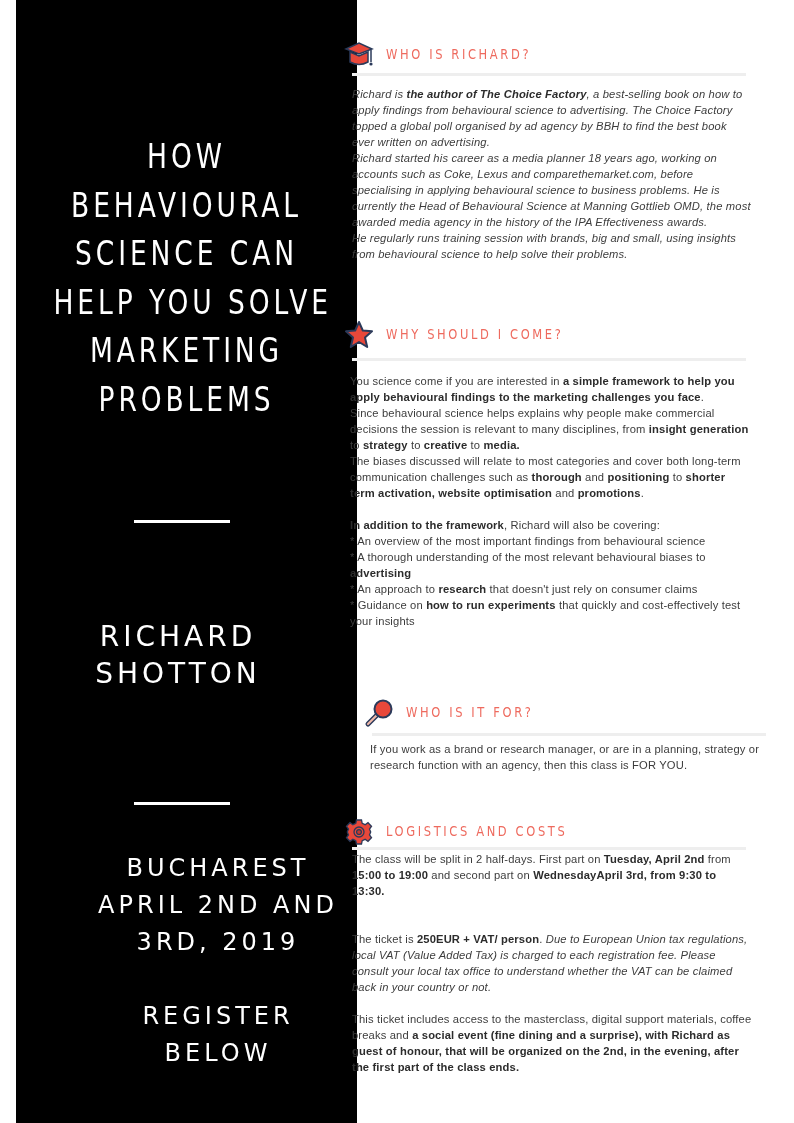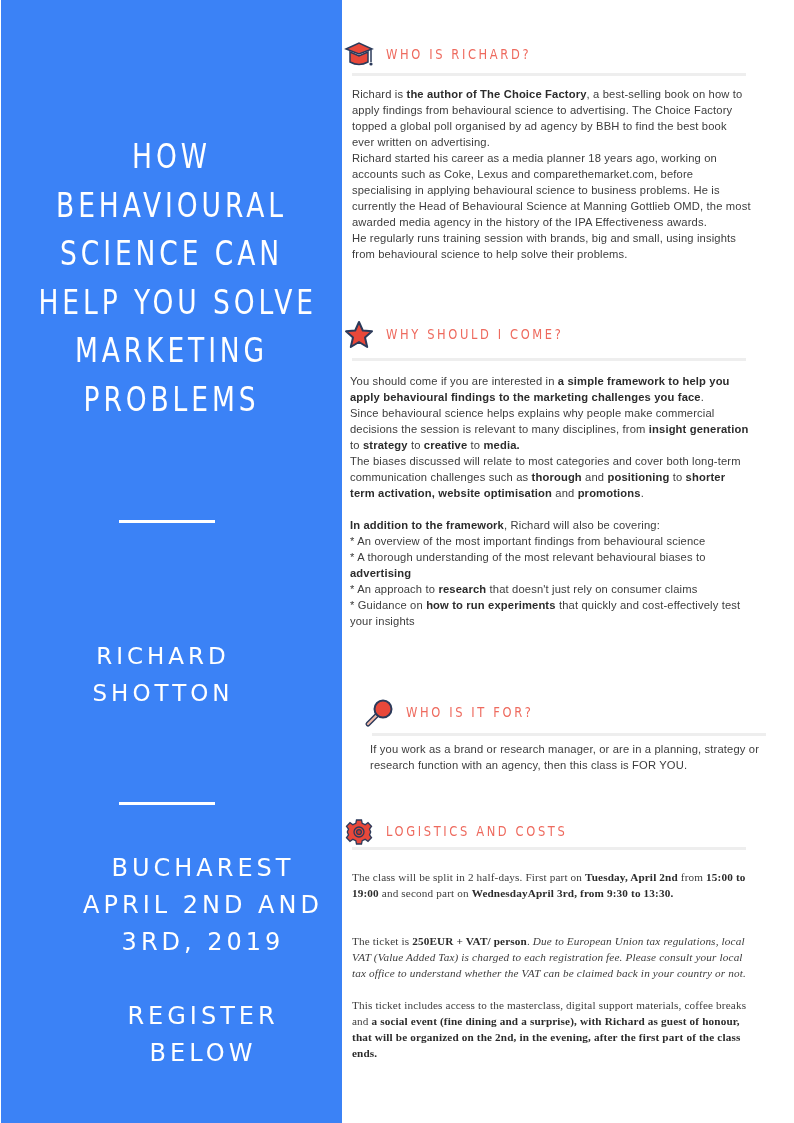--- a/index.html
+++ b/index.html
@@ -2,40 +2,39 @@
 <html><head>
   <meta charset="utf-8">
   <style>
     html, body { margin: 0; padding: 0; }
     body {
       width: 794px; height: 1123px; position: relative; overflow: hidden;
       background: #ffffff;
       font-family: "Liberation Sans", sans-serif;
     }
     .left {
-      position: absolute; left: 1px; top: 0; width: 341px; height: 1123px;
-      background: #3b82f6; color: #ffffff; text-align: center;
+      position: absolute; left: 16px; top: 0; width: 341px; height: 1123px;
+      background: #000000; color: #ffffff; text-align: center;
     }
     .title {
       position: absolute; left: 0; top: 132px; width: 341px;
       font-family: "DejaVu Sans", sans-serif;
       font-size: 34px; line-height: 48.5px; letter-spacing: 5px;
       font-weight: normal; transform: scaleX(0.78); transform-origin: center top;
     }
     .title div { white-space: nowrap; }
     .rule {
       position: absolute; width: 96px; height: 3px; background: #ffffff; left: 118px;
     }
     .rule1 { top: 520px; }
     .rule2 { top: 802px; }
     .speaker {
       position: absolute; left: 0; width: 324px; top: 618px;
-      font-family: "DejaVu Sans", sans-serif; font-size: 23px; line-height: 37px;
+      font-family: "DejaVu Sans", sans-serif; font-size: 28px; line-height: 37px;
       letter-spacing: 4px;
-      margin-top: 20px;
     }
     .event {
       position: absolute; left: 0; width: 404px; top: 850px;
       font-family: "DejaVu Sans", sans-serif; font-size: 24px; line-height: 37px;
       letter-spacing: 4px;
     }
     .event .gap { height: 37px; }
     .section {
       position: absolute; left: 344px; width: 402px;
     }
@@ -97,39 +96,39 @@
       <svg width="30" height="30" viewBox="0 0 30 30">
         <polygon points="2,9 15,3 28,9 15,14" fill="#e8483a" stroke="#2b3a5a" stroke-width="1.5"></polygon>
         <path d="M6,12 L6,22 Q15,27 24,22 L24,12 L15,16 Z" fill="#e8483a" stroke="#2b3a5a" stroke-width="1.5"></path>
         <line x1="27" y1="10" x2="27" y2="22" stroke="#2b3a5a" stroke-width="1.5"></line>
         <circle cx="27" cy="24" r="1.6" fill="#2b3a5a"></circle>
       </svg>
     </span>
     <span class="sec-title">WHO IS RICHARD?</span>
   </div>
   <div class="sec-line" style="top:33px;"></div>
-  <div class="body-text" style="top:46px;">
+  <div class="body-text" style="top:46px;font-style:italic;">
     <p><span>Richard is </span><b>the author of The Choice Factory</b><span>, a best-selling book on how to apply findings from behavioural science to advertising. The Choice Factory topped a global poll organised by ad agency by BBH to find the best book ever written on advertising.</span></p>
     <p>Richard started his career as a media planner 18 years ago, working on accounts such as Coke, Lexus and comparethemarket.com, before specialising in applying behavioural science to business problems. He is currently the Head of Behavioural Science at Manning Gottlieb OMD, the most awarded media agency in the history of the IPA Effectiveness awards.</p>
     <p>He regularly runs training session with brands, big and small, using insights from behavioural science to help solve their problems.</p>
   </div>
 </div>
 
 <div class="section" style="top:320px;">
   <div class="sec-head">
     <span class="sec-icon">
       <svg width="30" height="30" viewBox="0 0 30 30">
         <polygon points="15,2 18.8,10.5 28,11.3 21,17.5 23.2,27 15,22 6.8,27 9,17.5 2,11.3 11.2,10.5" fill="#e8483a" stroke="#2b3a5a" stroke-width="2" stroke-linejoin="round"></polygon>
       </svg>
     </span>
     <span class="sec-title">WHY SHOULD I COME?</span>
   </div>
   <div class="sec-line" style="top:38px;"></div>
   <div class="body-text" style="top:53px; left:6px;">
-    <p><span>You should come if you are interested in </span><b>a simple framework to help you apply behavioural findings to the marketing challenges you face</b><span>.</span></p>
+    <p><span>You science come if you are interested in </span><b>a simple framework to help you apply behavioural findings to the marketing challenges you face</b><span>.</span></p>
     <p><span>Since behavioural science helps explains why people make commercial decisions the session is relevant to many disciplines, from </span><b>insight generation</b><span> to </span><b>strategy</b><span> to </span><b>creative</b><span> to </span><b>media.</b></p>
     <p><span>The biases discussed will relate to most categories and cover both long-term communication challenges such as </span><b>thorough</b><span> and </span><b>positioning</b><span> to </span><b>shorter term activation, website optimisation</b><span> and </span><b>promotions</b><span>.</span></p>
     <div class="blank"></div>
     <p><b>In addition to the framework</b><span>, Richard will also be covering:</span></p>
     <p><span>* An overview of the most important findings from behavioural science</span></p>
     <p><span>* A  thorough understanding of the most relevant behavioural biases to </span><b>advertising</b></p>
     <p><span>* An approach to </span><b>research</b><span> that doesn't just rely on consumer claims</span></p>
     <p><span>* Guidance on </span><b>how to run experiments</b><span> that quickly and cost-effectively test your insights</span></p>
   </div>
 </div>
@@ -158,21 +157,21 @@
         <g transform="translate(15,15)" fill="#e8483a" stroke="#2b3a5a" stroke-width="1.3">
           <path d="M-2.5,-12 L2.5,-12 L3.2,-8.6 L6.1,-7.3 L9,-9.3 L12.5,-5.8 L10.5,-3 L11.7,0 L10.5,3 L12.5,5.8 L9,9.3 L6.1,7.3 L3.2,8.6 L2.5,12 L-2.5,12 L-3.2,8.6 L-6.1,7.3 L-9,9.3 L-12.5,5.8 L-10.5,3 L-11.7,0 L-10.5,-3 L-12.5,-5.8 L-9,-9.3 L-6.1,-7.3 L-3.2,-8.6 Z"></path>
           <circle r="5" fill="#e8483a"></circle>
           <circle r="2.4" fill="#c73a2e"></circle>
         </g>
       </svg>
     </span>
     <span class="sec-title">LOGISTICS AND COSTS</span>
   </div>
   <div class="sec-line" style="top:30px;"></div>
-  <div class="body-text" style="top:52px;font-family:Liberation Serif, serif;">
+  <div class="body-text" style="top:34px;">
     <p><span>The class will be split in 2 half-days. First part on </span><b>Tuesday, April 2nd</b><span> from </span><b>15:00 to 19:00</b><span> and second part on </span><b>WednesdayApril 3rd, from 9:30 to 13:30.</b></p>
     <div class="blank"></div>
     <div class="blank"></div>
     <p><span>The ticket is </span><b>250EUR + VAT/ person</b><span>. </span><i>Due to European Union tax regulations, local VAT (Value Added Tax) is charged to each registration fee. Please consult your local tax office to understand whether the VAT can be claimed back in your country or not.</i></p>
     <div class="blank"></div>
     <p><span>This ticket includes access to the masterclass, digital support materials, coffee breaks and </span><b>a social event (fine dining and a surprise), with Richard as guest of honour, that will be organized on the 2nd, in the evening, after the first part of the class ends.</b></p>
   </div>
 </div>
 
 </body></html>

